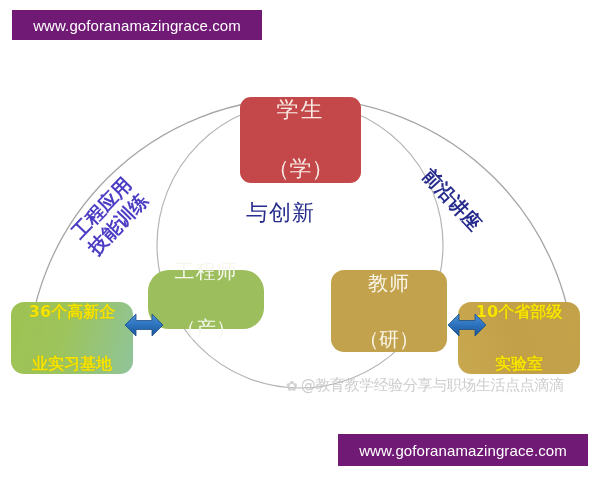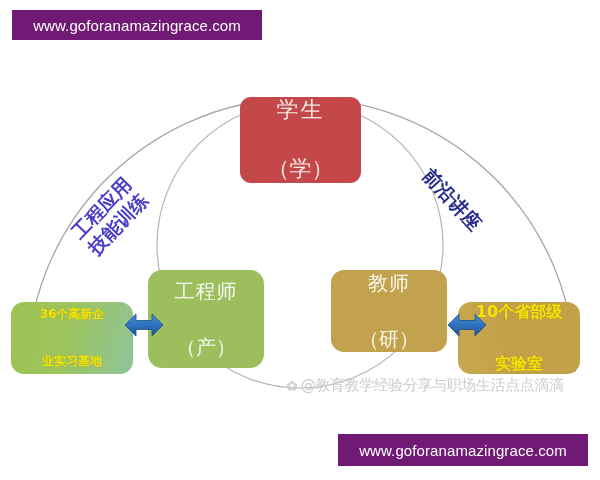--- a/index.html
+++ b/index.html
@@ -82,25 +82,25 @@
     font-size: 22px;
     border-radius: 11px;
   }
   #node-student .line1 { letter-spacing: 2px; }
   #node-student .line2 { letter-spacing: 0px; }
 
   #node-engineer {
     left: 148px;
     top: 270px;
     width: 116px;
-    height: 98px;
+    height: 59px;
     background: #9cbe5c;
     color: #f6f8ef;
     font-size: 20px;
-    border-radius: 14px;
+    border-radius: 21px;
   }
   #node-engineer .line1 { letter-spacing: 1px; }
 
   #node-teacher {
     left: 331px;
     top: 270px;
     width: 116px;
     height: 82px;
     background: #c2a24c;
     color: #faf6ea;
@@ -109,21 +109,21 @@
   }
   #node-teacher .line1 { letter-spacing: 1px; }
 
   #node-bases {
     left: 11px;
     top: 302px;
     width: 122px;
     height: 72px;
     background: linear-gradient(105deg, #9ec252 0%, #9dc45d 45%, #8fc49a 100%);
     color: #f5e400;
-    font-size: 12px;
+    font-size: 16px;
     font-weight: bold;
     border-radius: 13px;
     text-shadow: 0 0 1px rgba(160,120,0,0.45);
   }
   #node-bases .line1, #node-bases .line2 { line-height: 1.28; }
 
   #node-labs {
     left: 458px;
     top: 302px;
     width: 122px;
@@ -265,20 +265,21 @@
   <div class="arc-label" id="label-left">
     <div class="line1">工程应用</div>
     <div class="line2">技能训练</div>
   </div>
 
   <div class="arc-label" id="label-right">
     <div class="line1">前沿讲座</div>
   </div>
 
   <div class="arc-label" id="label-center">
+    <div class="line2">与创新</div>
   </div>
 
   <div id="wm-bottom">
     <span class="wm-flower">✿</span>
     <span class="wm-text">@教育教学经验分享与职场生活点点滴滴</span>
   </div>
 
   <div class="url-banner" id="banner-bottom-right">
     <span>www.goforanamazingrace.com</span>
   </div>

